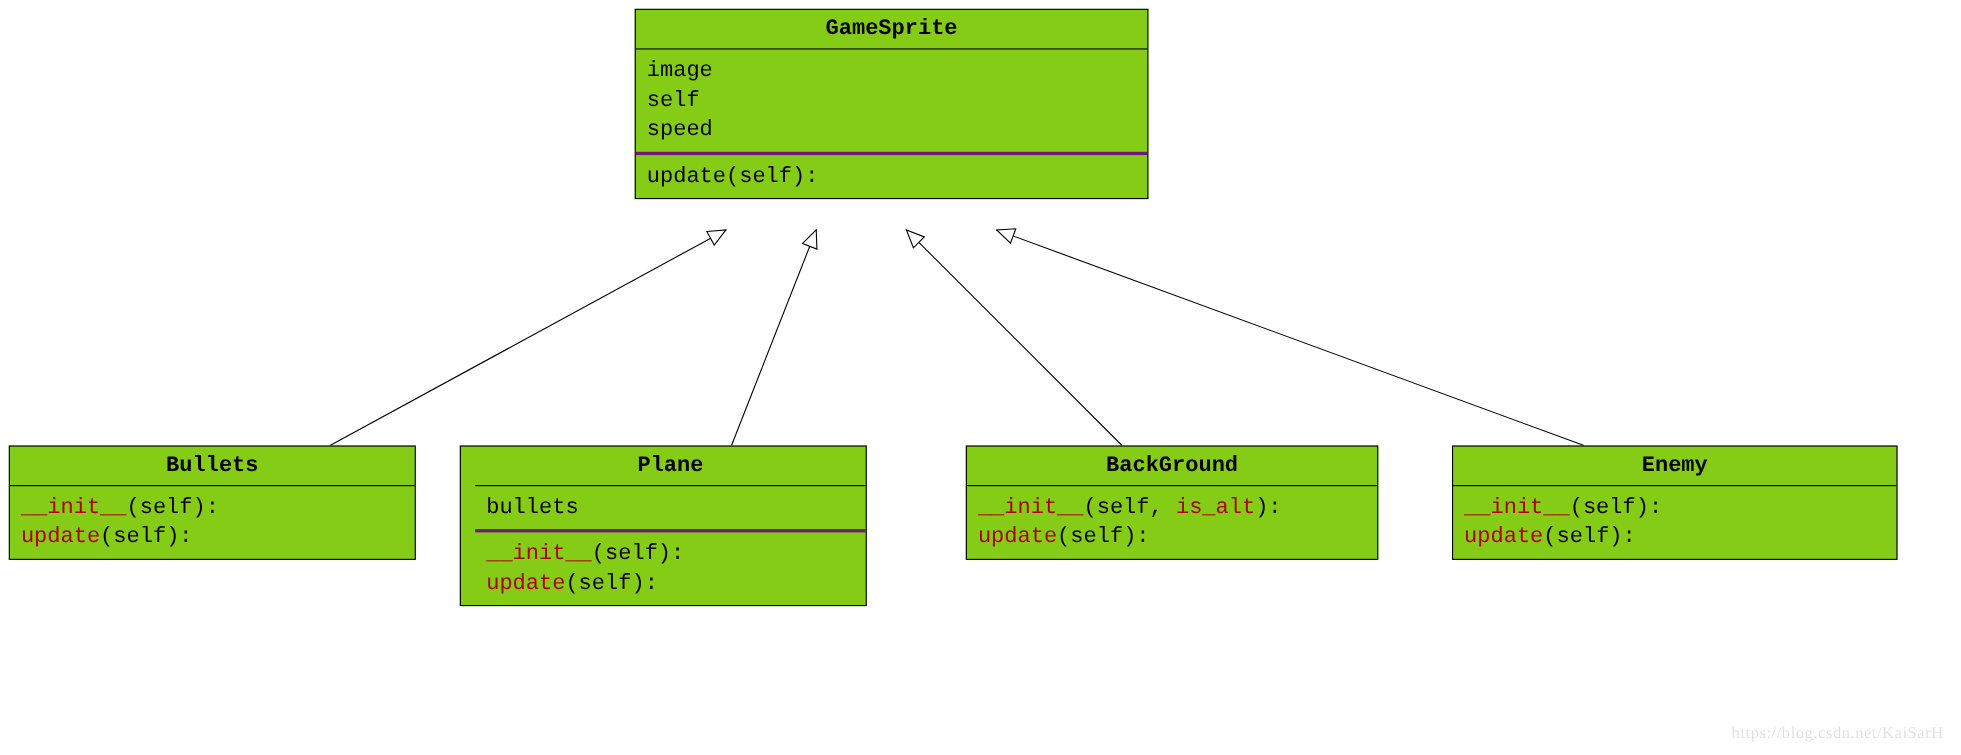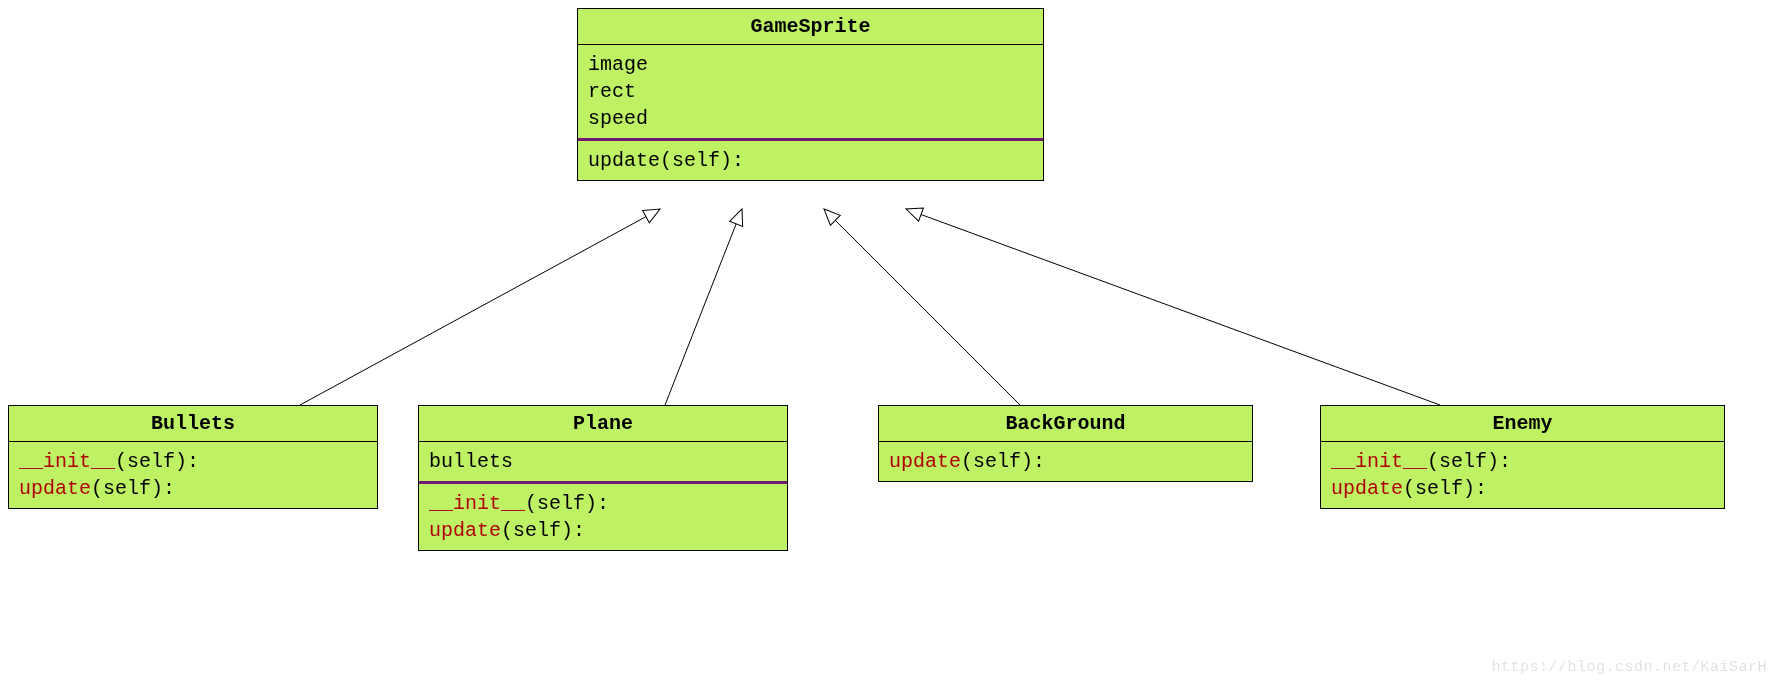--- a/index.html
+++ b/index.html
@@ -9,21 +9,21 @@
     width: 1783px;
     height: 686px;
     font-family: "Courier New", monospace;
     font-size: 20px;
     color: #000;
     position: relative;
   }
   .uml-box {
     position: absolute;
     border: 1px solid #000;
-    background: #bef264;
+    background: #84cc16;
     box-sizing: border-box;
   }
   .uml-title {
     text-align: center;
     font-weight: bold;
     padding: 6px 10px;
     border-bottom: 1px solid #000;
   }
   .uml-section {
     padding: 6px 10px;
@@ -38,21 +38,21 @@
     position: absolute;
     left: 0; top: 0;
     width: 1783px;
     height: 686px;
     pointer-events: none;
   }
   .watermark {
     position: absolute;
     right: 16px;
     bottom: 10px;
-    font-family: Liberation Mono, monospace;
+    font-family: Liberation Serif, serif;
     font-size: 15px;
     color: rgba(0,0,0,0.12);
     letter-spacing: 0.5px;
   }
 </style>
 </head>
 <body>
 
 <svg class="arrows">
   <defs>
@@ -66,47 +66,48 @@
       <line x1="1020" y1="405" x2="824" y2="209" marker-end="url(#tri)"></line>
       <line x1="1440" y1="405" x2="906" y2="209" marker-end="url(#tri)"></line>
     </g>
 </svg>
 
 <div id="boxes">
     <div class="uml-box" style="left: 577px; top: 8px; width: 467px;">
       <div class="uml-title">GameSprite</div>
       <div class="uml-section">
         <div>image</div>
-        <div>rect</div>
+        <div>self</div>
         <div>speed</div>
       </div>
       <div class="uml-section">
         <div>update(self):</div>
       </div>
     </div>
     <div class="uml-box" style="left: 8px; top: 405px; width: 370px;">
       <div class="uml-title">Bullets</div>
       <div class="uml-section">
         <div><span class="k">__init__</span>(self):</div>
         <div><span class="k">update</span>(self):</div>
       </div>
     </div>
-    <div class="uml-box" style="left: 418px; top: 405px; width: 370px;">
+    <div class="uml-box" style="left: 418px; top: 405px; width: 370px; padding-left: 13px;">
       <div class="uml-title">Plane</div>
       <div class="uml-section">
         <div>bullets</div>
       </div>
       <div class="uml-section">
         <div><span class="k">__init__</span>(self):</div>
         <div><span class="k">update</span>(self):</div>
       </div>
     </div>
     <div class="uml-box" style="left: 878px; top: 405px; width: 375px;">
       <div class="uml-title">BackGround</div>
       <div class="uml-section">
+        <div><span class="k">__init__</span>(self, <span class="k">is_alt</span>):</div>
         <div><span class="k">update</span>(self):</div>
       </div>
     </div>
     <div class="uml-box" style="left: 1320px; top: 405px; width: 405px;">
       <div class="uml-title">Enemy</div>
       <div class="uml-section">
         <div><span class="k">__init__</span>(self):</div>
         <div><span class="k">update</span>(self):</div>
       </div>
     </div>

